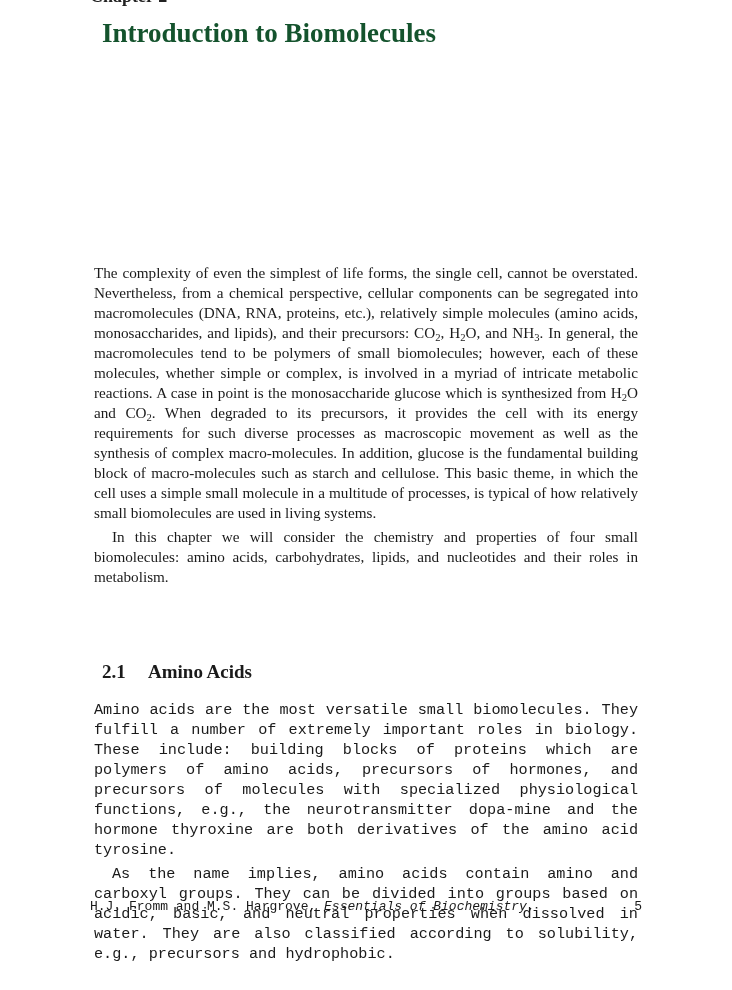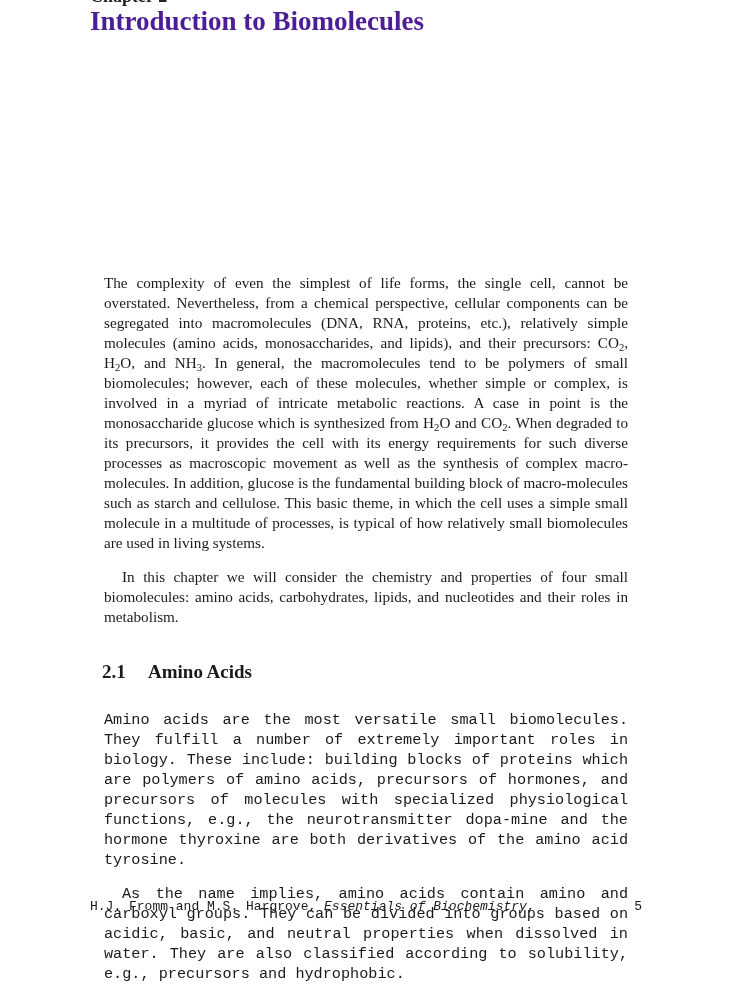--- a/index.html
+++ b/index.html
@@ -5,28 +5,28 @@
     html, body { margin: 0; padding: 0; background: #ffffff; }
     body {
       width: 732px; height: 990px; position: relative; overflow: hidden;
       font-family: "Liberation Serif", "DejaVu Serif", serif; color: #1a1a1a;
     }
     .chapter-label {
       position: absolute; left: 90px; top: -14px;
       font-size: 18px; font-weight: bold; color: #222;
     }
     .chapter-title {
-      position: absolute; left: 90px; top: 5px; margin: 0;
-      font-size: 27px; font-weight: bold; line-height: 32px; color: #4c1d95;
+      position: absolute; left: 90px; top: 5px; margin: 12px;
+      font-size: 27px; font-weight: bold; line-height: 32px; color: #14532d;
     }
     .body-text {
       position: absolute; left: 90px; width: 552px;
       font-size: 15.2px; line-height: 20px; text-align: justify;
     }
-    .body-text p { margin: 14px; }
+    .body-text p { margin: 4px; }
     .body-text p.indent { text-indent: 18px; }
     #intro { top: 259px; }
     .section-heading {
       position: absolute; left: 90px; top: 648px; margin: 12px;
       font-size: 19px; font-weight: bold; line-height: 24px;
     }
     .section-heading .num { display: inline-block; width: 46px; }
     #amino { top: 696px; font-family: Liberation Mono, monospace; }
     sub { font-size: 70%; line-height: 0; vertical-align: -0.25em; }
     .footer {

